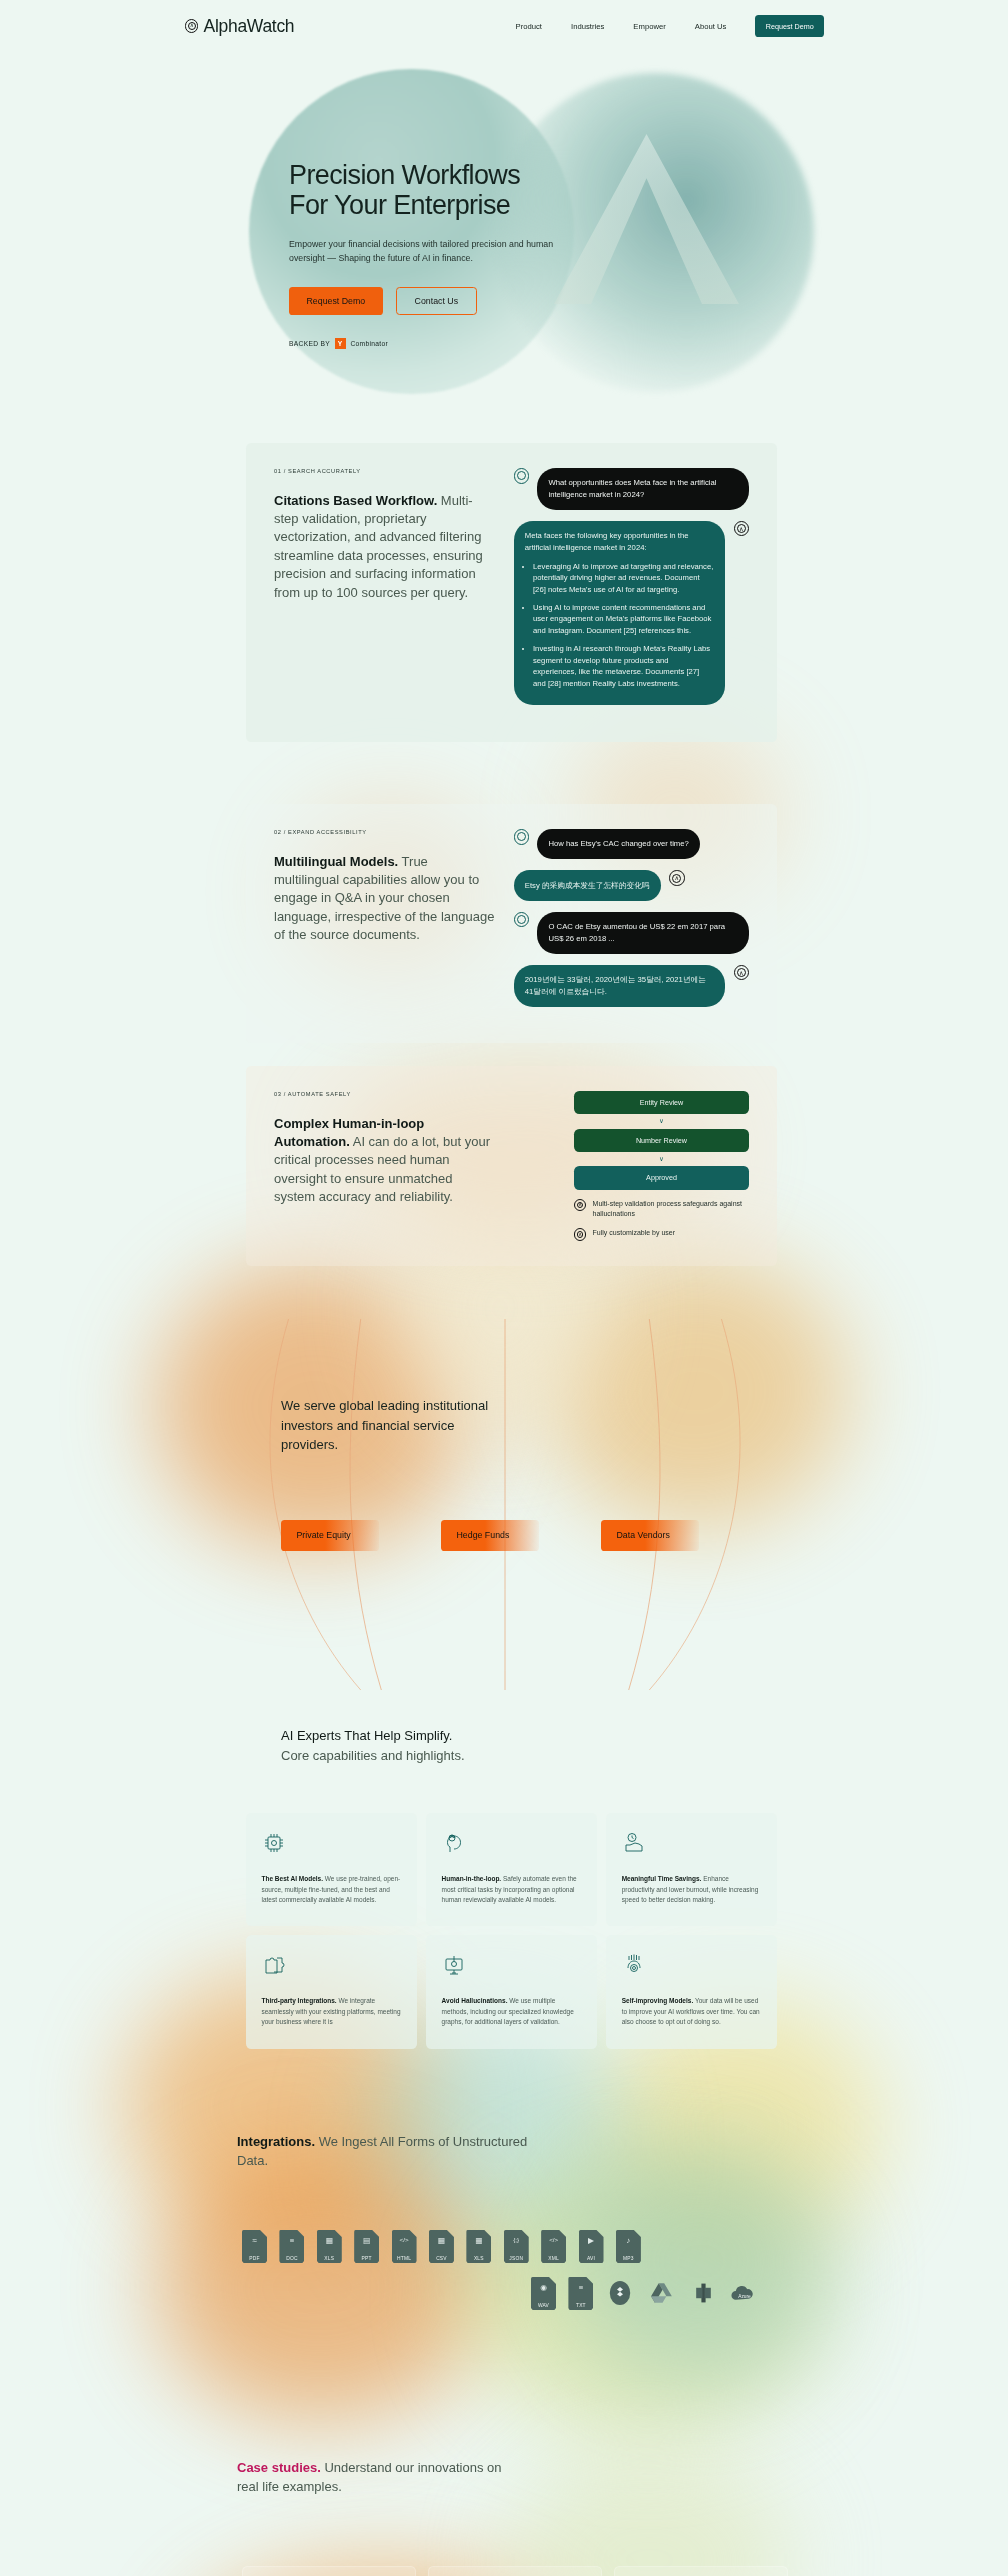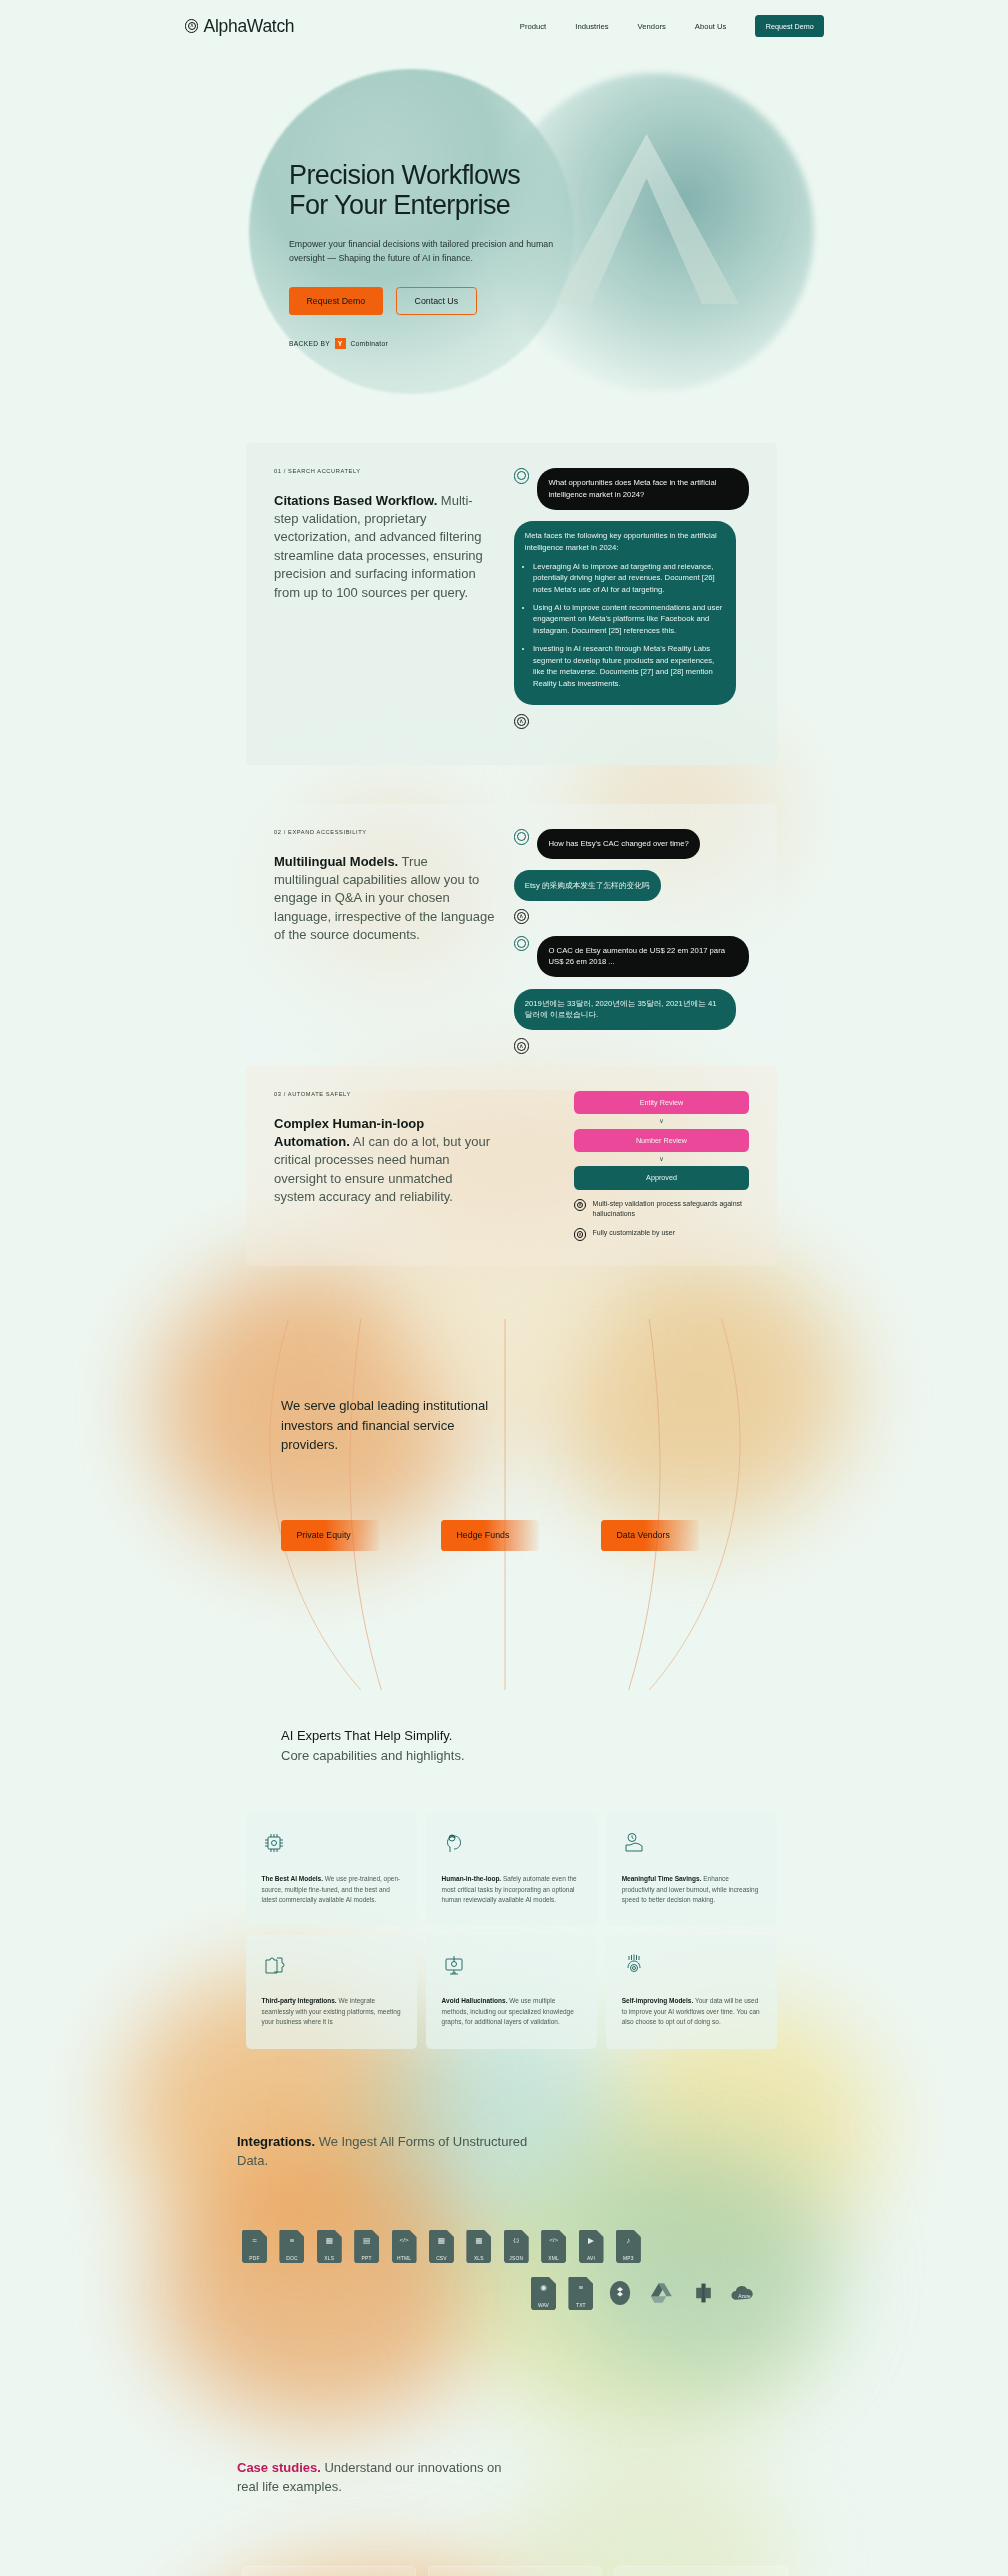--- a/index.html
+++ b/index.html
@@ -69,29 +69,29 @@
   .feat-right{ flex:1; position:relative; }
 
   .ringicon{ width:15.5px; height:15.5px; border:1px solid #0f5e5b; border-radius:50%; position:relative; flex:none; }
   .ringicon::before{ content:""; position:absolute; inset:2.1px; border:0.8px solid #0f5e5b; border-radius:50%; }
   .ringicon.dark{ border-color:#111; }
   .ringicon.dark::before{ border-color:#111; }
   .ringicon .car{ position:absolute; inset:0; display:flex; align-items:center; justify-content:center;
       font-size:6.2px; color:#111; line-height:1; }
 
   .msgrow{ display:flex; align-items:flex-start; gap:8.2px; margin-bottom:11.3px; }
-  .msgrow.right{ justify-content:flex-start;flex-direction:column; }
+  .msgrow.right{ justify-content:flex-start; }
   .bubble{ border-radius:19px; padding:9.3px 11.3px; font-size:7.7px; line-height:1.5; max-width:222px; }
   .bubble.dark{ background:#0d0f0e; color:#f1f5f3; }
   .bubble.teal{ background:#12605c; color:#eaf4f1; }
   .bubble ul{ margin:7.2px 0 0 8.2px; }
   .bubble li{ margin-bottom:6.7px; line-height:1.5; }
 
   .flowbox{ border-radius:5.2px; padding:7.2px 0; text-align:center; font-size:7.2px; width:175px; }
-  .flowbox.dark{ background:#ec4899; color:#f0f4f2; }
+  .flowbox.dark{ background:#14532d; color:#f0f4f2; }
   .flowbox.teal{ background:#12605c; color:#ecf5f2; }
   .chev{ text-align:center; color:#12605c; font-size:6.7px; width:175px; margin:3.1px 0; }
   .bulletrow{ display:flex; align-items:flex-start; gap:6.2px; margin-top:9.3px; font-size:7px;
       line-height:1.45; color:#1d2a26; max-width:175px; }
 
   
   .serve{ position:absolute; left:0; top:1319px; width:1009px; height:371px; z-index:22; }
   .serve h2{ position:absolute; left:281px; top:77px; width:222px; font-size:13px; line-height:1.5;
       font-weight:400; color:#17231f; }
   .pills{ position:absolute; left:281px; top:201px; display:flex; gap:62px; }
@@ -161,21 +161,21 @@
 <div class="header">
   <div class="logo">
     <span class="logo-mark">
         <span>∧</span>
       </span>
     <span>AlphaWatch</span>
   </div>
   <nav class="nav">
     <a href="#">Product</a>
     <a href="#">Industries</a>
-    <a href="#">Vendors</a>
+    <a href="#">Empower</a>
     <a href="#">About Us</a>
     <button class="btn-demo">Request Demo</button>
   </nav>
 </div>
 
 <section class="hero">
   <div class="hero-circle"></div>
   <div class="hero-circle2"></div>
   <div class="hero-A"></div>
   <div class="hero-inner">

